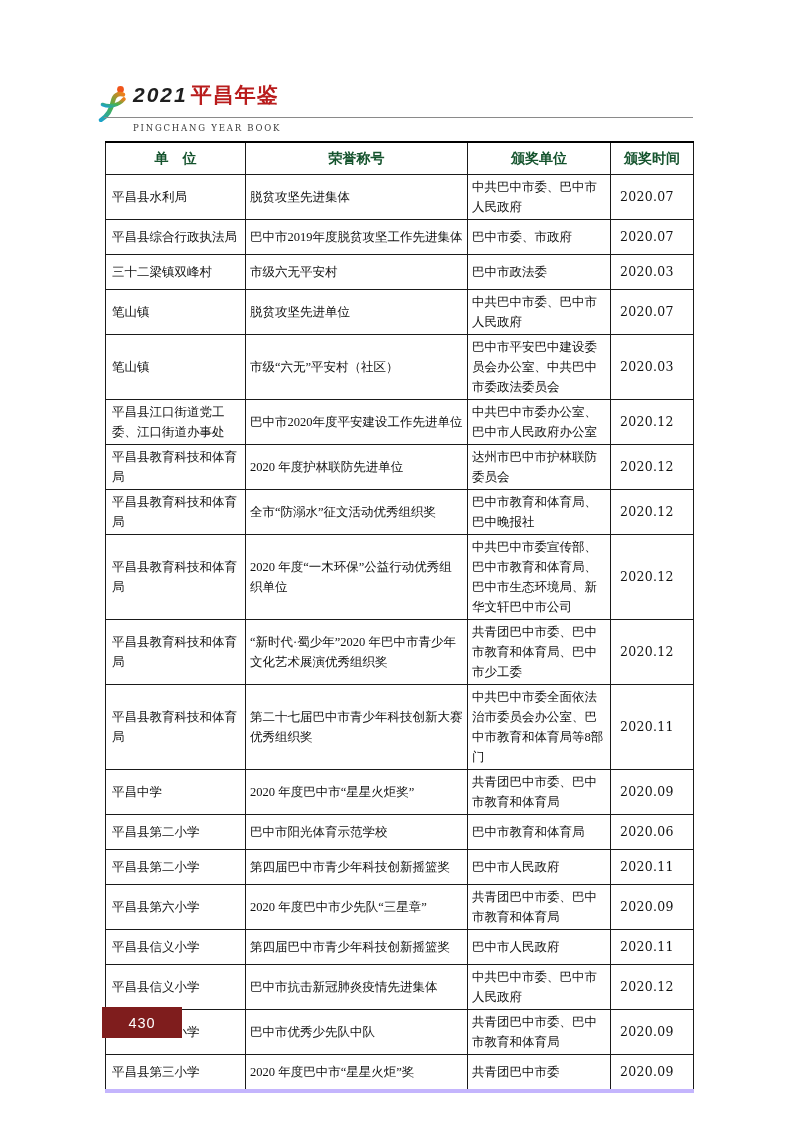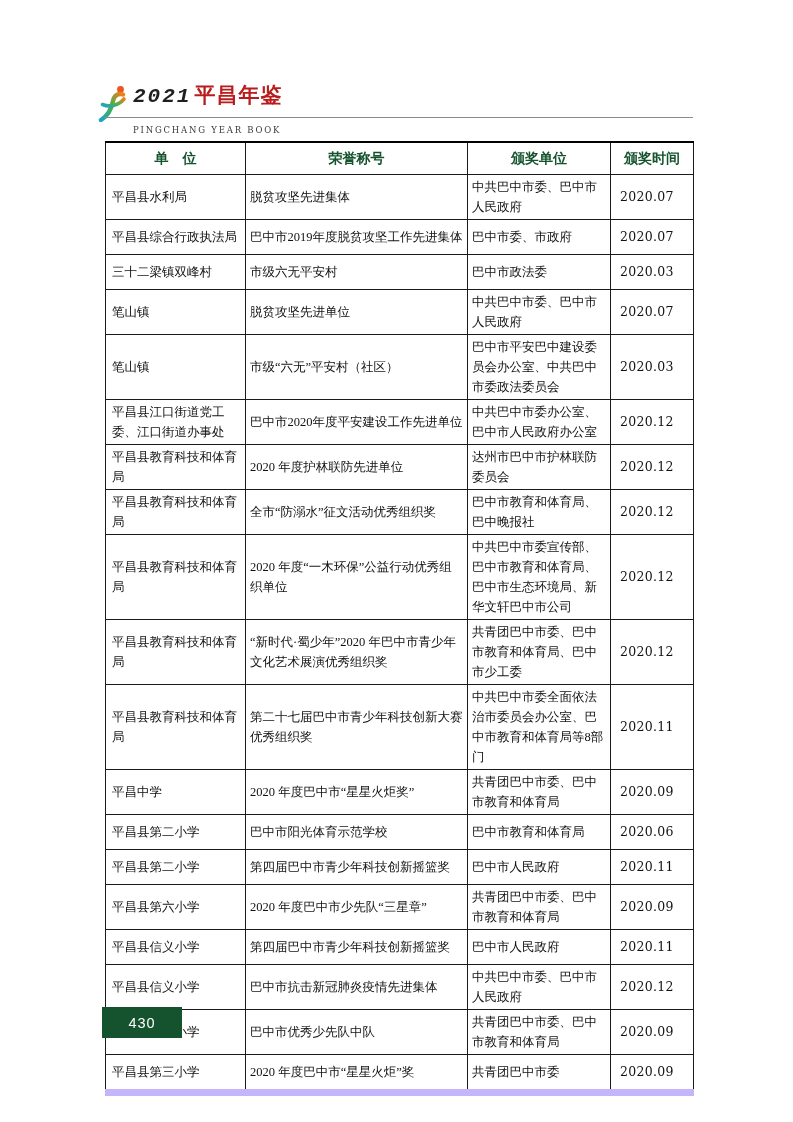--- a/index.html
+++ b/index.html
@@ -23,21 +23,21 @@
   }
   .logo-mark { width: 35px; height: 38px; margin-top: 1px; }
   .logo-text { margin-left: 3px; }
   .logo-line1 {
     display: flex;
     align-items: baseline;
     line-height: 24px;
     white-space: nowrap;
   }
   .logo-year {
-    font-family: Liberation Mono, monospace;
+    font-family: Liberation Sans, sans-serif;
     font-style: italic;
     font-weight: bold;
     font-size: 21px;
     letter-spacing: 2px;
     color: #1f1f1f;
     margin-right: 3px;
   }
   .logo-cn {
     font-family: "DejaVu Serif", serif;
     font-weight: bold;
@@ -101,30 +101,30 @@
   table.honors td.unit-cell   { padding: 2px 6px; }
   table.honors td.honor-cell  { padding: 2px 4px; }
   table.honors td.awarder-cell{ padding: 2px 2px 2px 4px; }
   table.honors td.date-cell   {
     padding: 2px 2px 2px 9px;
     font-family: "DejaVu Serif", serif;
     letter-spacing: 0.3px;
     word-break: normal;
     border-radius: 14px;
   }
-  table.honors tbody tr:last-child td { border-bottom: 7px solid #c4b5fd; }
+  table.honors tbody tr:last-child td { border-bottom: 4px solid #c4b5fd; }
 
   
   .page-number {
     position: absolute;
     left: 102px;
     top: 1007px;
     width: 80px;
     height: 31px;
-    background: #14532d;
+    background: #7f1d1d;
     color: #ffffff;
     font-family: "Liberation Sans", sans-serif;
     font-size: 14.5px;
     letter-spacing: 1px;
     display: flex;
     align-items: center;
     justify-content: center;
   }
 </style>
 </head>

